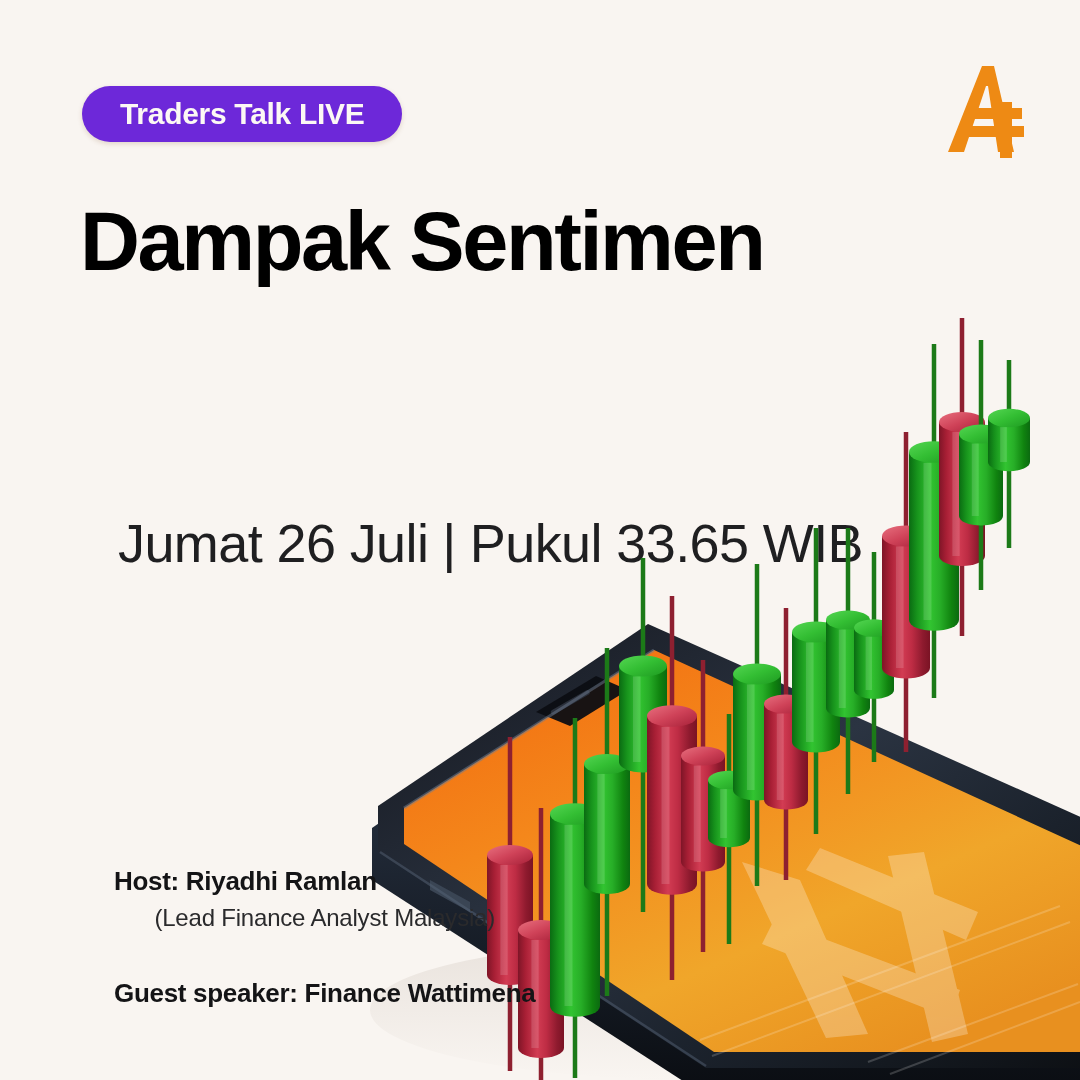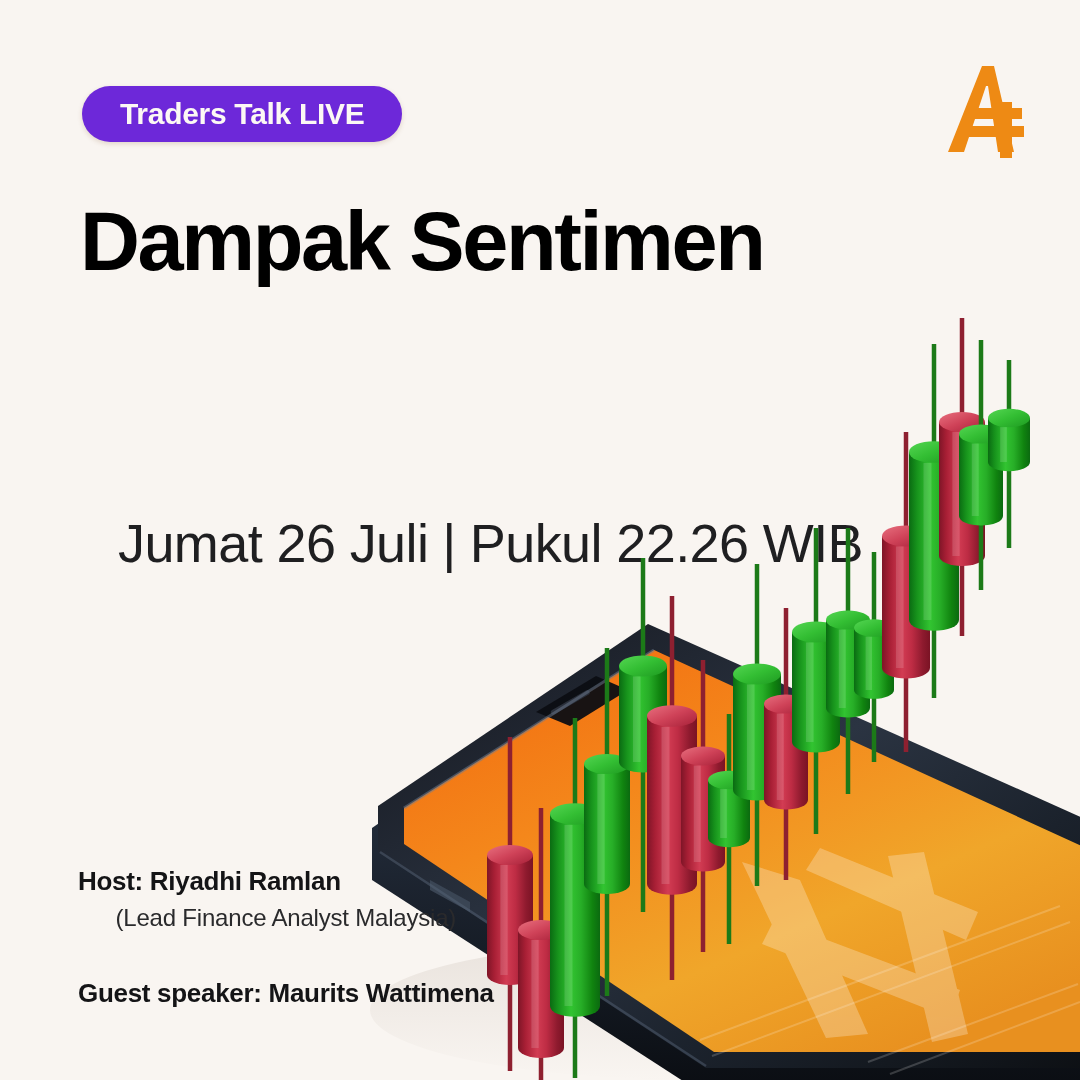--- a/index.html
+++ b/index.html
@@ -52,21 +52,21 @@
     color:#141416; font-size:26px; font-weight:bold;
     letter-spacing:-.3px; white-space:nowrap;
   }
   .cred-role {
     color:#2A2A2C; font-size:24px; font-weight:normal;
     letter-spacing:-.2px; margin-top:7px; white-space:nowrap;text-align:center;
   }
 
   
   .art { position:absolute; left:0; top:0; width:1080px; height:1080px; z-index:10; }
-  .credits { mix-blend-mode:normal; }
+  .credits { mix-blend-mode:normal;margin-left:36px; }
 </style>
 </head>
 <body>
 
 <div class="canvas">
 
   <svg class="art" viewBox="0 0 1080 1080" xmlns="http://www.w3.org/2000/svg">
     <defs>
       <linearGradient id="screenGrad" x1="0" y1="0" x2="0.75" y2="1">
         <stop offset="0" stop-color="#F2670E"></stop>
@@ -279,26 +279,26 @@
     </g>
   </svg>
 
   <h1 class="headline">
     <span class="ln">Dampak Sentimen</span>
   </h1>
 
   <div class="dateline">
     <span>Jumat 26 Juli</span>
     <span class="sep">|</span>
-    <span>Pukul 22.26 WIB</span>
+    <span>Pukul 33.65 WIB</span>
   </div>
 
   <div class="credits">
     <div class="cred-block">
       <div class="cred-name">Host: Riyadhi Ramlan</div>
       <div class="cred-role">(Lead Finance Analyst Malaysia)</div>
     </div>
     <div class="cred-block">
-      <div class="cred-name">Guest speaker: Maurits Wattimena</div>
+      <div class="cred-name">Guest speaker: Finance Wattimena</div>
     </div>
   </div>
 
 </div>
 
 </body></html>

